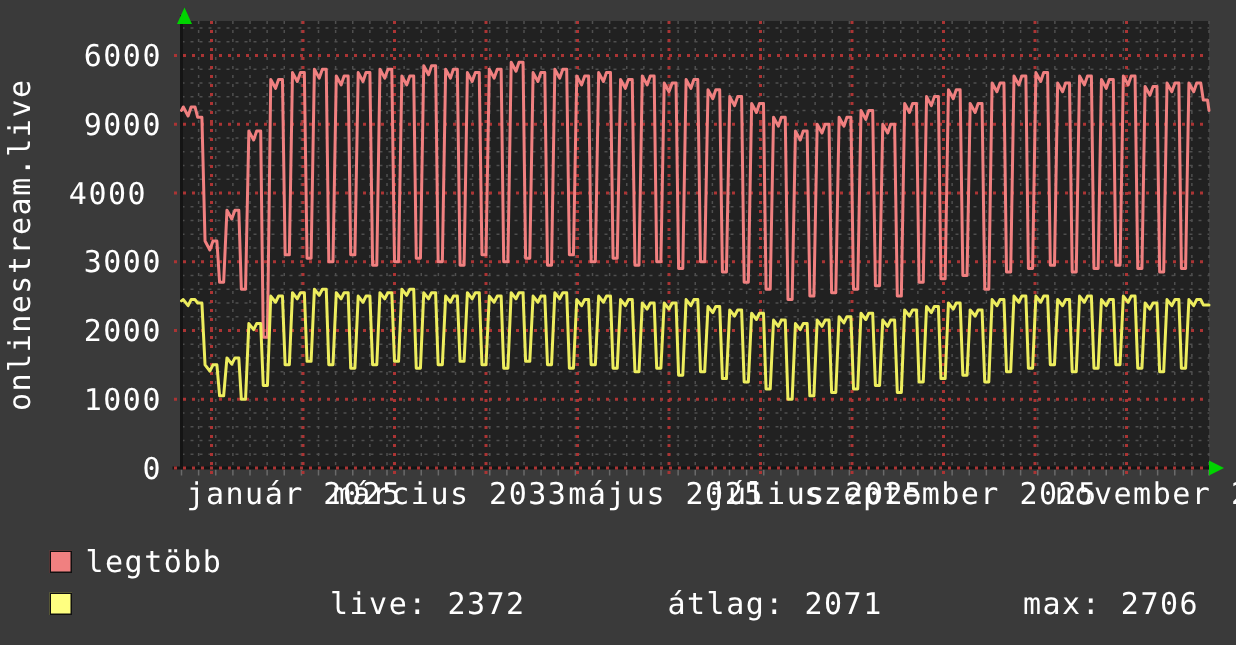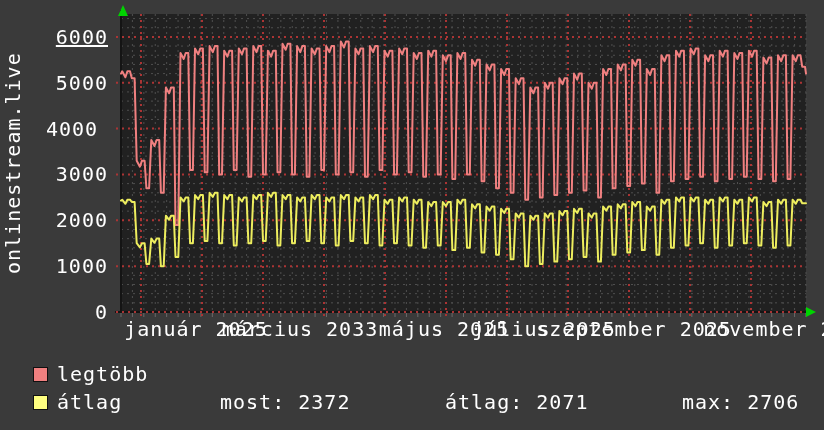--- a/index.html
+++ b/index.html
@@ -213,37 +213,37 @@
       <polygon points="123,5 118,16 128,16" fill="#00d400"></polygon>
       <polygon points="816,312 806,307 806,317" fill="#00d400"></polygon>
     </svg>
 
   <div id="ylabels">
       <div class="ylabel" style="top: 301px;">0</div>
       <div class="ylabel" style="top: 255.154px;">1000</div>
       <div class="ylabel" style="top: 209.308px;">2000</div>
       <div class="ylabel" style="top: 163.462px;">3000</div>
       <div class="ylabel" style="top: 117.615px; text-align: center;">4000</div>
-      <div class="ylabel" style="top: 71.7692px;">5000</div>
-      <div class="ylabel" style="top: 25.9231px; text-decoration: underline;">6000</div>
+      <div class="ylabel" style="top: 71.7692px;">9000</div>
+      <div class="ylabel" style="top: 25.9231px;">6000</div>
     </div>
   <div id="xlabels">
       <div class="xlabel" style="left: 178px; margin-left: 18px;">január 2025</div>
       <div class="xlabel" style="left: 300px;">március 2033</div>
       <div class="xlabel" style="left: 444px;">május 2025</div>
       <div class="xlabel" style="left: 544px;">július 2025</div>
       <div class="xlabel" style="left: 634px;">szeptember 2025</div>
       <div class="xlabel" style="left: 788px;">november 2025</div>
     </div>
 
   <div class="legend">
     <div class="legend-row row-most">
       <span class="swatch" style="background: rgb(240, 128, 128);"></span><span>legtöbb</span>
     </div>
     <div class="legend-row row-avg">
-      <span class="swatch" style="background: rgb(255, 255, 128);"></span><span>átlag</span>
-      <span class="stat stat-most"><span>most:</span>&nbsp;<span>2372</span></span>
+      <span class="swatch" style="background: rgb(255, 255, 128);"></span>
+      <span class="stat stat-most"><span>live:</span>&nbsp;<span>2372</span></span>
       <span class="stat stat-atlag"><span>átlag:</span>&nbsp;<span>2071</span></span>
       <span class="stat stat-max"><span>max:</span>&nbsp;<span>2706</span></span>
     </div>
   </div>
 
 </div>
 
 </body></html>

